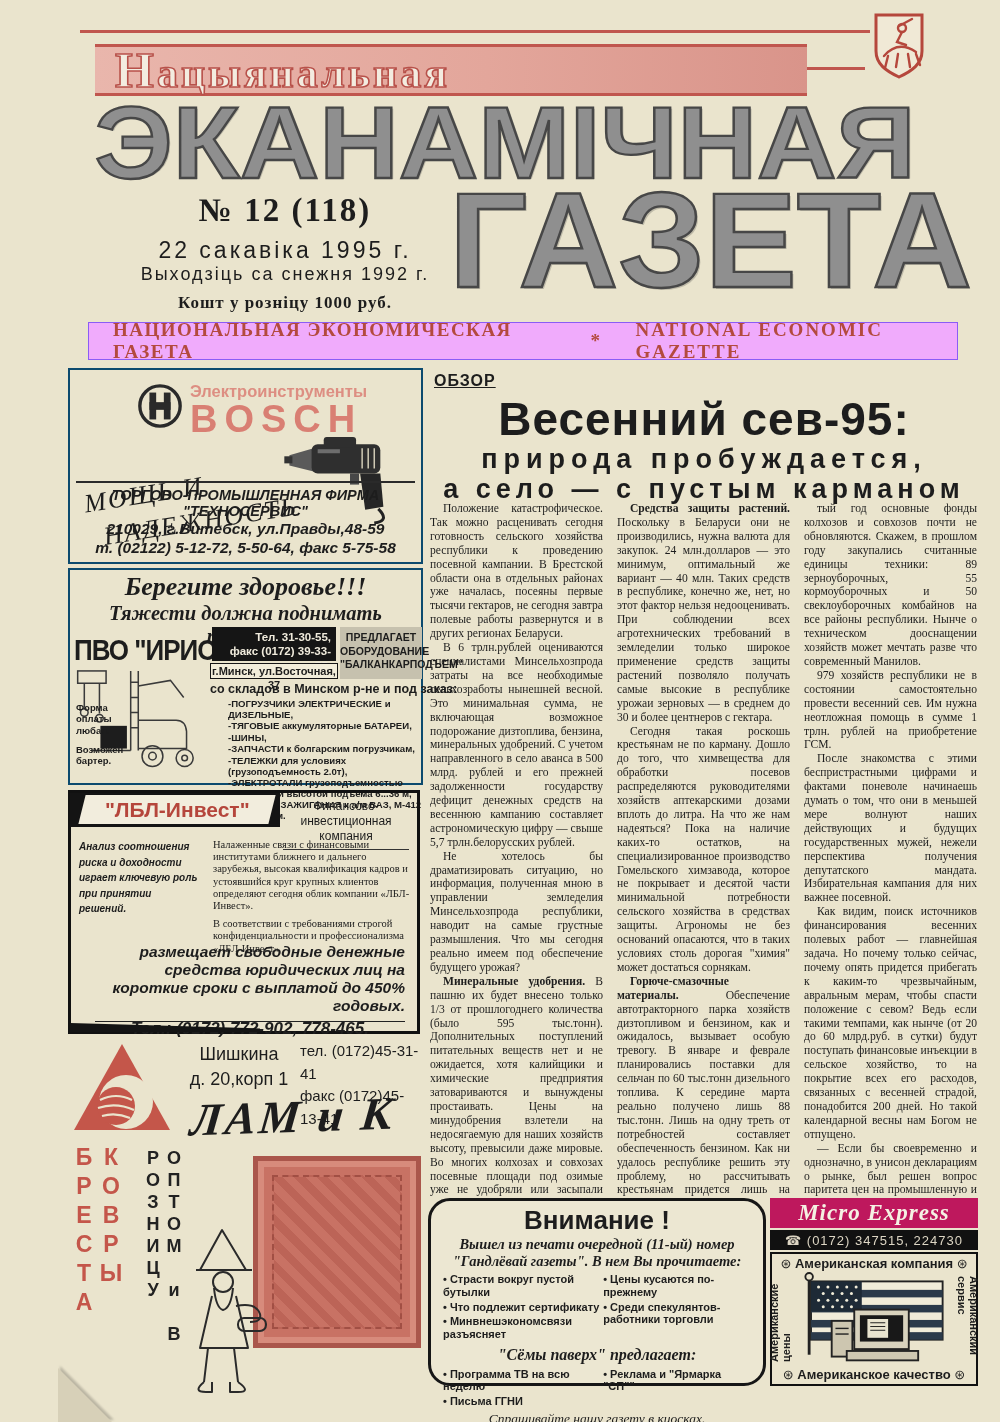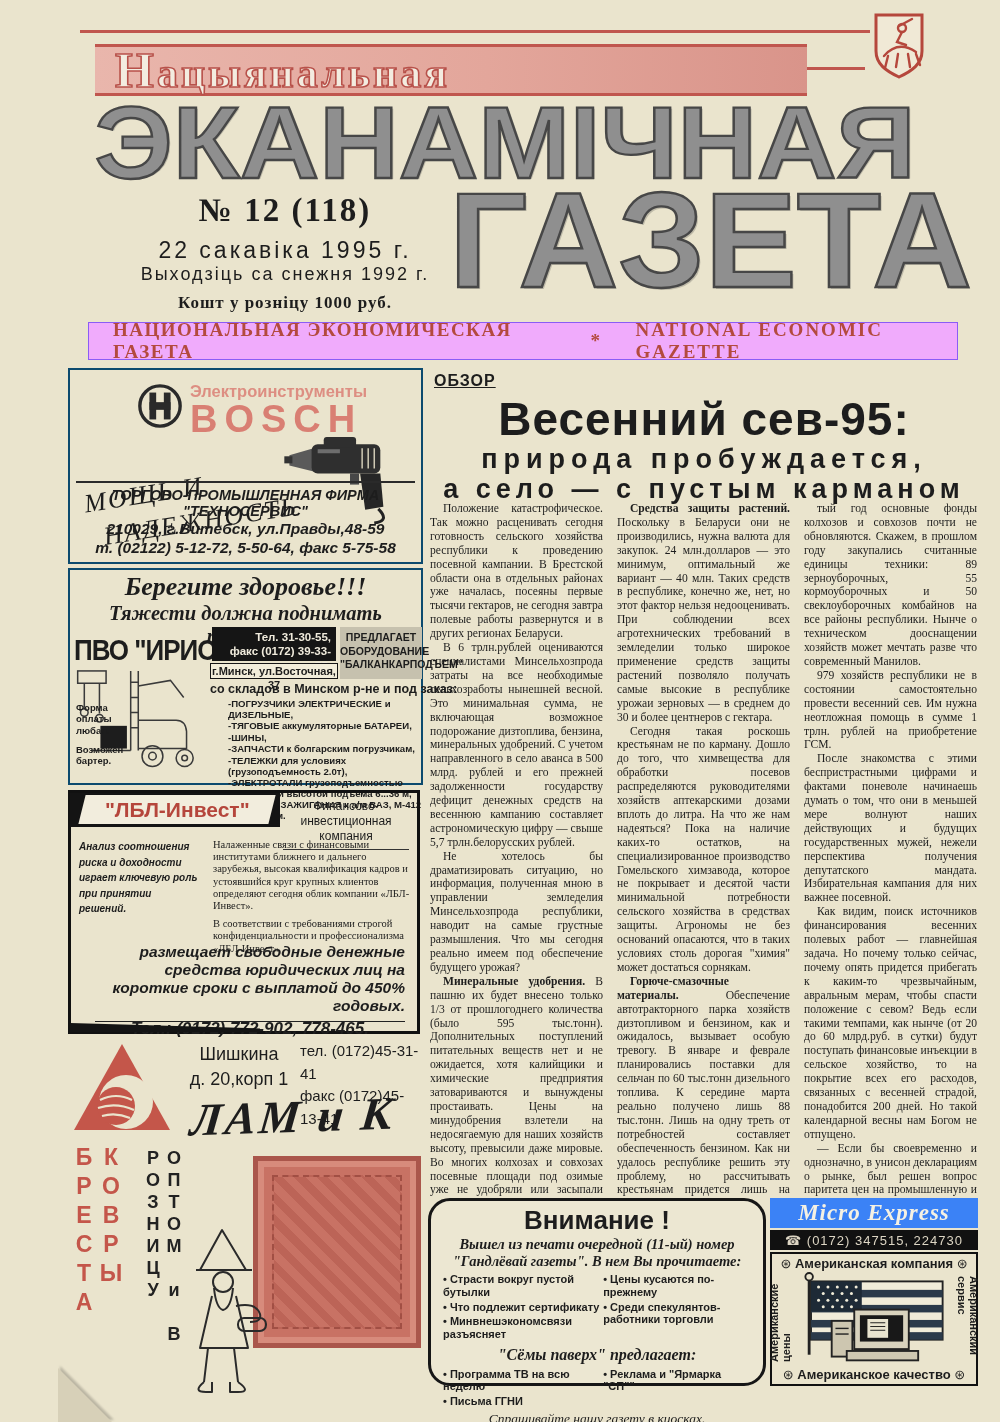--- a/index.html
+++ b/index.html
@@ -124,21 +124,21 @@
   .notice .t{text-align:center;font-family:"Liberation Sans",sans-serif;font-weight:bold;font-size:26px;}
   .notice .lead{text-align:center;font-weight:bold;font-style:italic;font-size:14.5px;line-height:1.15;}
   .notice .row{display:flex;margin-top:4px;}
   .notice .bl{width:52%;} .notice .br{width:48%;}
   .notice .blt{font-family:"Liberation Sans",sans-serif;font-weight:bold;font-size:11px;line-height:1.15;margin-bottom:2px;}
   .notice .blt::before{content:"• ";}
   .notice .mid{text-align:center;font-weight:bold;font-style:italic;font-size:16px;margin-top:3px;}
   .notice .ft{text-align:center;font-style:italic;font-size:13.5px;line-height:1.25;margin-top:2px;}
   
   .micro{position:absolute;left:770px;top:1198px;width:208px;height:188px;}
-  .micro .bar1{height:30px;background:#3b82f6;color:#f5f1e3;display:flex;align-items:center;justify-content:center;
+  .micro .bar1{height:30px;background:#be185d;color:#f5f1e3;display:flex;align-items:center;justify-content:center;
           font-weight:bold;font-style:italic;font-size:23px;letter-spacing:1px;}
   .micro .bar2{height:20px;background:#111;color:#ddd6c4;display:flex;align-items:center;justify-content:center;
           font-family:"Liberation Sans",sans-serif;font-size:13px;margin-top:2px;letter-spacing:1px;}
   .micro .box{position:absolute;left:0;right:0;top:54px;bottom:0;border:2px solid #111;}
   .micro .lbl-top{position:absolute;top:2px;left:0;right:0;text-align:center;font-family:"Liberation Sans",sans-serif;
           font-weight:bold;font-size:13px;}
   .micro .lbl-bot{position:absolute;bottom:2px;left:0;right:0;text-align:center;font-family:"Liberation Sans",sans-serif;
           font-weight:bold;font-size:13px;}
   .micro .side{position:absolute;top:22px;bottom:22px;width:16px;display:flex;align-items:center;justify-content:center;
           font-family:"Liberation Sans",sans-serif;font-weight:bold;font-size:11px;}

